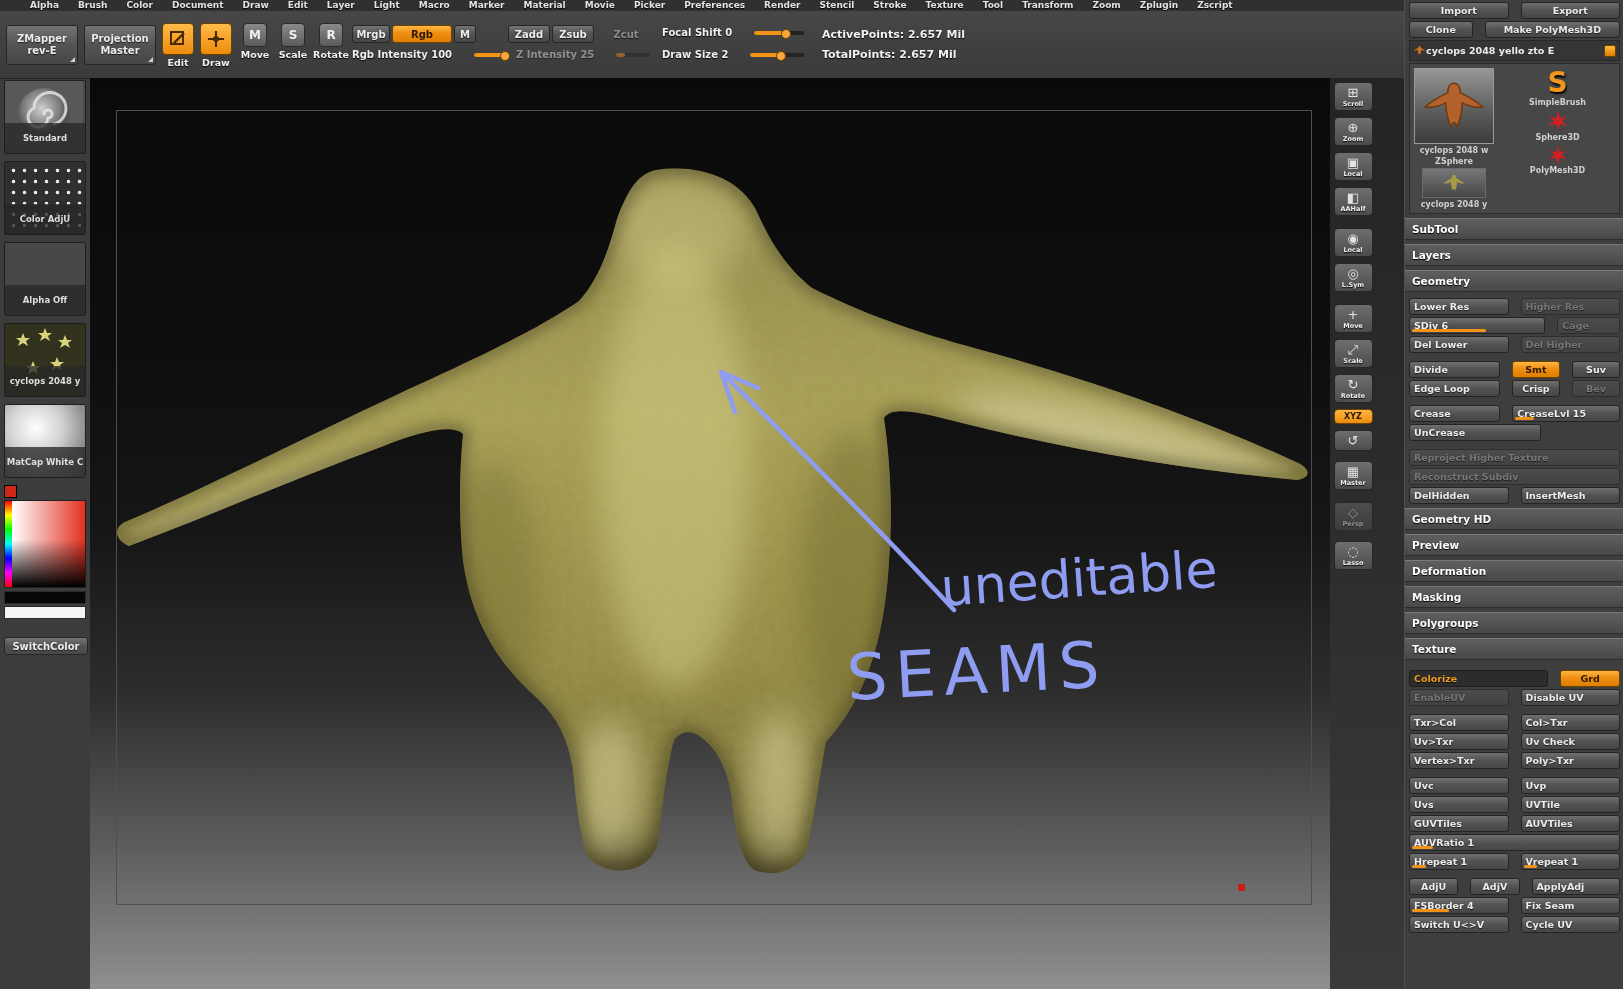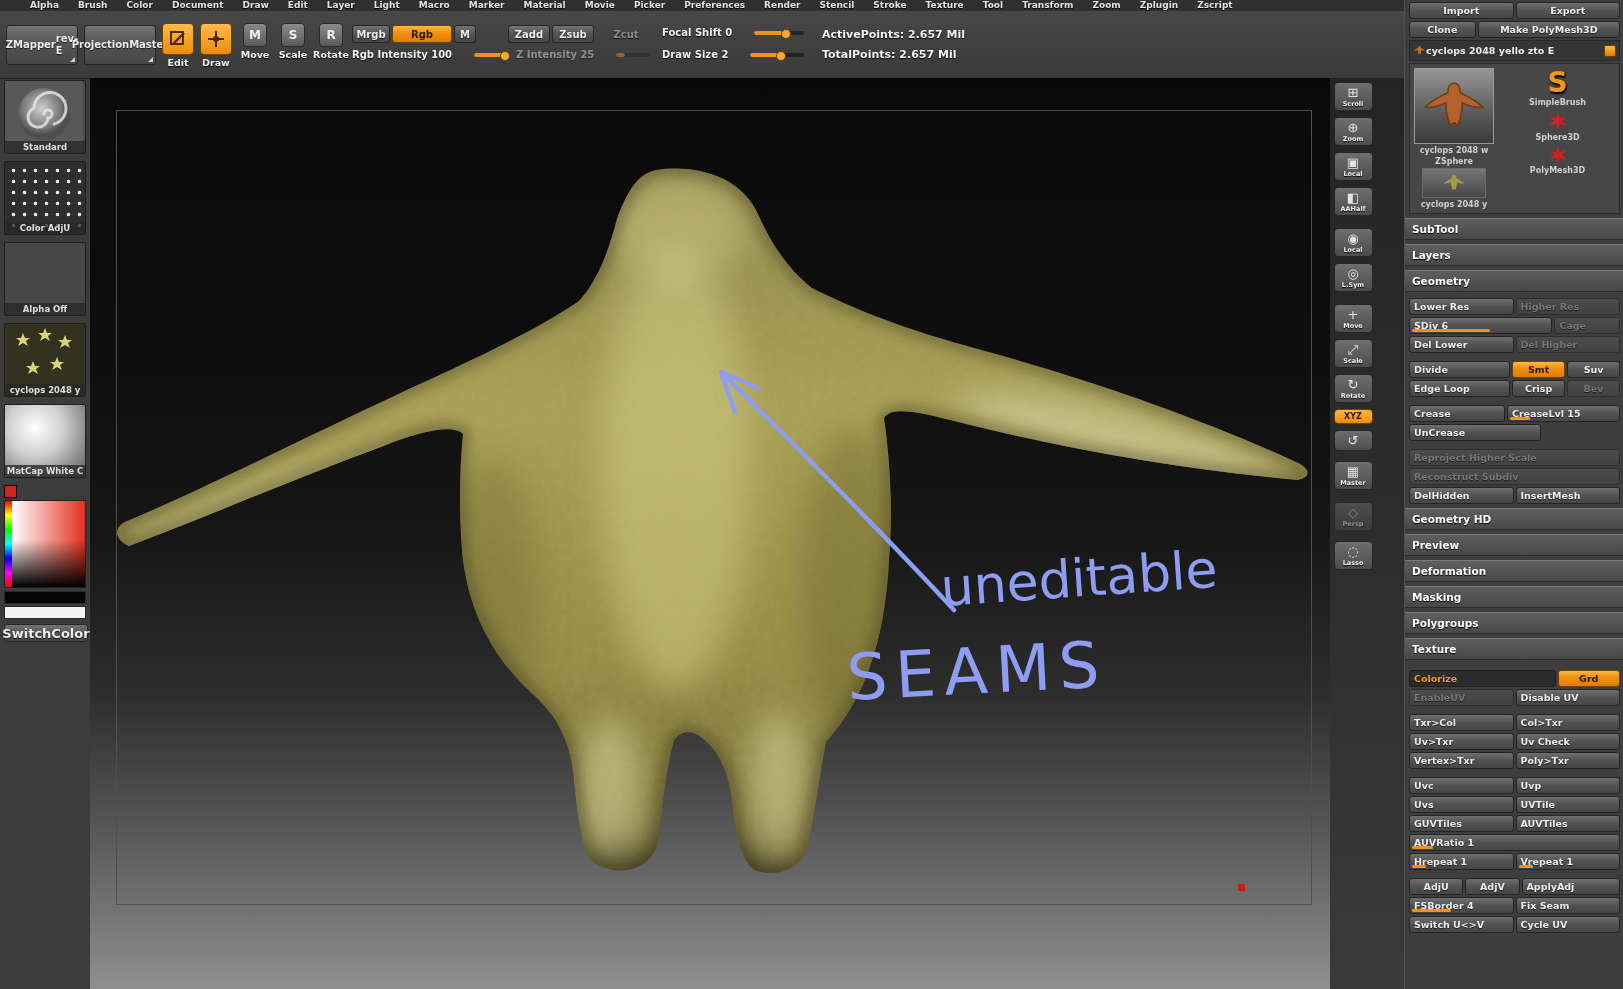--- a/index.html
+++ b/index.html
@@ -10,64 +10,64 @@
     -webkit-user-select:none;user-select:none;
   }
   
   #menubar{position:absolute;left:0;top:0;width:1404px;height:11px;background:#303030;display:flex;align-items:flex-start;padding-left:30px;overflow:hidden}
   .menu-item{font-size:9px;font-weight:bold;color:#e3e3e3;margin-right:19px;white-space:nowrap;text-shadow:0 1px 1px #000;line-height:10px}
   
   #toolbar{position:absolute;left:0;top:11px;width:1404px;height:67px;background:linear-gradient(#474747,#3a3a3a);border-bottom:1px solid #242424}
   .btn{background:linear-gradient(#747474,#535353 50%,#474747);border:1px solid #262626;border-radius:3px;color:#ececec;font-size:10px;font-weight:bold;display:flex;align-items:center;justify-content:center;text-shadow:0 1px 1px rgba(0,0,0,.7);cursor:pointer}
   .btn.orange{background:linear-gradient(#ffb743,#ee8f12 45%,#de7e02);color:#2e1a00;text-shadow:none;border-color:#6e4300}
   .btn.muted{color:#8b8b8b}
-  .tb-2line{position:absolute;width:70px;height:38px;flex-direction:row;line-height:1.2}
+  .tb-2line{position:absolute;width:70px;height:38px;flex-direction:column;line-height:1.2}
   .corner{position:absolute;right:2px;bottom:2px;width:0;height:0;border-left:5px solid transparent;border-bottom:5px solid #cfcfcf}
   .tool-toggle{position:absolute;width:36px;text-align:center}
   .tool-ic{width:30px;height:30px;border-radius:4px;margin:0 auto;display:flex;align-items:center;justify-content:center}
   .tool-ic.orange{background:linear-gradient(#ffba4a,#ec8c0c);border:1px solid #6e4300}
   .tool-lb{font-size:9.5px;font-weight:bold;color:#f2f2f2;margin-top:2px;text-shadow:0 1px 1px #000}
   .badge{width:22px;height:22px;border-radius:4px;background:linear-gradient(#8a8a8a,#5a5a5a);border:1px solid #2a2a2a;display:flex;align-items:center;justify-content:center;font-size:12px;font-weight:bold;color:#f0f0f0;margin:4px auto 0}
   .tb-slider{position:absolute;display:flex;align-items:center;gap:22px}
   .tb-slider .lab{font-size:10px;font-weight:bold;color:#f0f0f0;text-shadow:0 1px 1px #000;white-space:nowrap}
   .track{position:relative;height:4px;background:#232323;border-radius:2px;flex:1;min-width:34px}
   .tfill{position:absolute;left:0;top:0;height:4px;background:#f29218;border-radius:2px}
   .knob{position:absolute;top:-2px;width:8px;height:8px;border-radius:50%;background:#f8a83a;border:1px solid #6e4300}
   .dim{opacity:.45}
   .pts{position:absolute;font-size:11px;font-weight:bold;color:#f3f3f3;text-shadow:0 1px 1px #000;white-space:nowrap}
   
   #left-shelf{position:absolute;left:4px;top:80px;width:82px;display:flex;flex-direction:column;gap:7px}
   .shelf-thumb{width:80px;height:72px;position:relative;border:1px solid #1f1f1f;border-radius:2px;background:#4a4a4a;overflow:hidden;cursor:pointer}
-  .shelf-label{position:absolute;left:0;right:0;bottom:0;font-size:8.5px;font-weight:bold;color:#dedede;background:rgba(40,40,40,.78);text-align:center;padding:1px 0;white-space:nowrap;overflow:hidden}
+  .shelf-label{position:absolute;left:0;right:0;bottom:0;font-size:8.5px;font-weight:bold;color:#dedede;background:rgba(40,40,40,.78);text-align:center;padding:10px 0;white-space:nowrap;overflow:hidden}
   .dots{background-color:#2f2f2f;background-image:radial-gradient(circle,#e6e6e6 1.4px,rgba(0,0,0,0) 2.2px);background-size:11px 11px;background-position:3px 3px}
   .matcap{background:radial-gradient(circle at 38% 32%,#ffffff,#cfcfcf 40%,#8e8e8e 72%,#5f5f5f 100%)}
   .cur-color{width:11px;height:11px;background:#d02818;border:1px solid #000;margin-bottom:2px}
   .picker{width:80px;height:86px;position:relative;border:1px solid #1f1f1f;cursor:crosshair}
   .hue{position:absolute;left:0;top:0;width:7px;height:100%;background:linear-gradient(#f00,#ff0,#0f0,#0ff,#00f,#f0f,#f00)}
   .sv{position:absolute;left:7px;top:0;right:0;bottom:0;background:linear-gradient(to top,#000,rgba(0,0,0,0) 55%),linear-gradient(to right,#ffffff,#e23020)}
   .black-bar{width:80px;height:11px;background:#060606;border:1px solid #2a2a2a;margin-top:3px}
   .white-bar{width:80px;height:11px;background:#f4f4f4;border:1px solid #2a2a2a;margin-top:2px}
-  .switchcolor{width:82px;height:16px;margin-top:5px;font-size:13px}
+  .switchcolor{width:82px;height:16px;margin-top:18px;font-size:10px}
   
   #canvas{position:absolute;left:90px;top:78px;width:1240px;height:911px;overflow:hidden;cursor:crosshair;
     background:linear-gradient(180deg,#0a0a0a 0%,#0e0e0e 30%,#161616 50%,#2e2e2e 68%,#5c5c5c 84%,#8f8f8f 100%)}
   .doc-frame{position:absolute;left:26px;top:32px;right:18px;bottom:84px;border:1px solid #4f4f4f;pointer-events:none}
   .red-dot{position:absolute;left:1148px;top:806px;width:7px;height:7px;background:#c81e14}
   
   #right-gutter{position:absolute;left:1330px;top:78px;width:74px;height:911px;background:linear-gradient(#242424,#2e2e2e 55%,#3a3a3a)}
   #right-shelf{position:absolute;left:1333px;top:82px;width:40px;display:flex;flex-direction:column;gap:6px;align-items:center}
   .rs-item{width:37px;display:flex;flex-direction:column;align-items:center;background:linear-gradient(#6e6e6e,#4c4c4c);border:1px solid #262626;border-radius:4px;padding:2px 0;cursor:pointer}
   .rs-item .g{font-size:13px;line-height:15px;color:#e2e2e2}
   .rs-item .l{font-size:6.5px;font-weight:bold;color:#f0f0f0;text-shadow:0 1px 1px #000}
   .rs-item.orange{background:linear-gradient(#ffb743,#ec8c0c);border-color:#6e4300;padding:2px 0}
   .rs-item.orange .l{color:#2e1a00;font-size:8px;text-shadow:none}
   .rs-item.mutedrs{opacity:.5}
   
   #tool-panel{position:absolute;left:1404px;top:0;width:219px;height:989px;background:#3e3e3e;border-left:1px solid #4e4e4e;overflow:hidden}
-  .row{display:flex;gap:2px;margin:2px 4px}
+  .row{display:flex;gap:12px;margin:2px 4px}
   .gap{height:4px}
   .p-btn{height:15px;background:linear-gradient(#6f6f6f,#525252 50%,#464646);border:1px solid #242424;border-radius:3px;color:#ececec;font-size:9.5px;font-weight:bold;display:flex;align-items:center;justify-content:flex-start;padding:0 4px;text-shadow:0 1px 1px rgba(0,0,0,.6);flex:1;position:relative;white-space:nowrap;overflow:hidden;cursor:pointer}
   .p-btn.center{justify-content:center}
   .p-btn.orange{background:linear-gradient(#ffb743,#ee8f12 45%,#de7e02);color:#2e1a00;text-shadow:none;border-color:#6e4300}
   .p-btn.ghost{background:linear-gradient(#4c4c4c,#424242);color:#777;border-color:#2e2e2e}
   .p-btn.darksel{background:#2c2c2c;color:#f29a1e;border-color:#1d1d1d}
   .fill{position:absolute;left:2px;bottom:1px;height:3px;background:#f29218;border-radius:2px}
   .sec{background:linear-gradient(#5f5f5f,#484848);border-top:1px solid #7a7a7a;border-bottom:1px solid #2c2c2c;padding:4px 7px;font-size:10.5px;font-weight:bold;color:#fff;margin-top:4px;text-shadow:0 1px 1px #000;cursor:pointer}
   .cur-tool{display:flex;align-items:center;background:#353535;border:1px solid #282828;margin:2px 4px;padding:1px 3px;height:17px;cursor:pointer}
   .cur-tool .txt{font-size:9.5px;font-weight:bold;color:#ececec;white-space:nowrap;overflow:hidden;flex:1}
@@ -474,21 +474,21 @@
     <div class="p-btn" style="flex:1.2">
       <span>CreaseLvl 15</span>
       <i class="fill" style="width:18%"></i>
     </div>
   </div>
   <div class="row">
     <div class="p-btn" style="flex:0 0 58%">UnCrease</div>
   </div>
   <div class="gap"></div>
   <div class="row">
-    <div class="p-btn ghost">Reproject Higher Scale</div>
+    <div class="p-btn ghost">Reproject Higher Texture</div>
   </div>
   <div class="row">
     <div class="p-btn ghost">Reconstruct Subdiv</div>
   </div>
   <div class="row">
     <div class="p-btn">DelHidden</div>
     <div class="p-btn">InsertMesh</div>
   </div>
 
   <div class="sec">Geometry HD</div>

